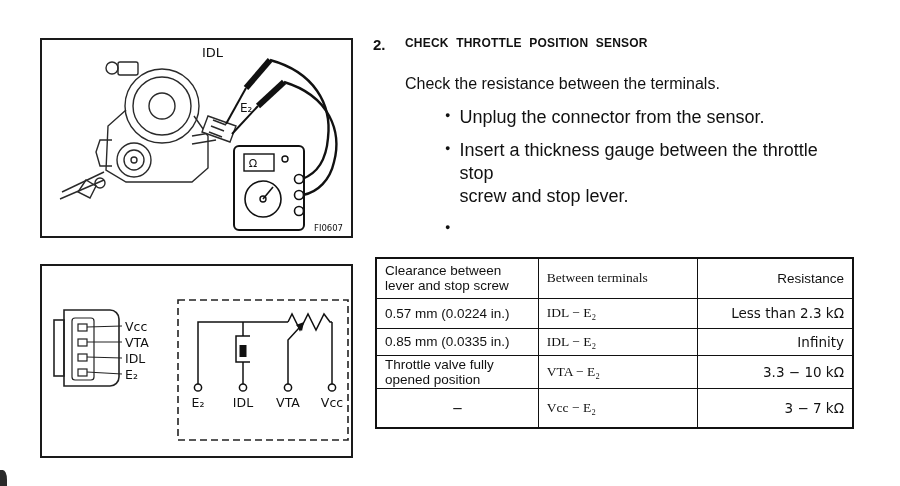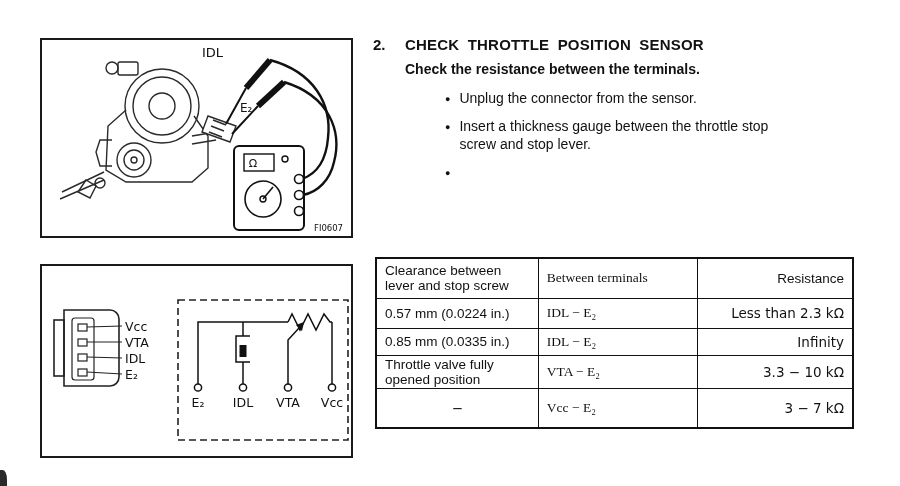--- a/index.html
+++ b/index.html
@@ -20,26 +20,26 @@
     background: #fff;
   }
   #fig-top    { left: 40px; top: 38px;  width: 313px; height: 200px; }
   #fig-bottom { left: 40px; top: 264px; width: 313px; height: 194px; }
   .figure-box svg { display: block; }
 
   
   .instructions { position: absolute; left: 373px; top: 36px; width: 492px; }
   .head-row { display: flex; }
   .step-no  { width: 32px; font-weight: bold; font-size: 15px; }
-  .title    { font-weight: bold; font-size: 15px; letter-spacing: .2px; word-spacing: 4px; }
-  .intro    { margin-left: 32px; margin-top: 8px; font-size: 14px; font-weight: bold; }
+  .title    { font-weight: bold; font-size: 12px; letter-spacing: .2px; word-spacing: 4px; }
+  .intro    { margin-left: 32px; margin-top: 22px; font-size: 16px; }
   .bullets  { list-style: none; margin-left: 72px; margin-top: 13px; }
   .bullets li { display: flex; margin-bottom: 10px; }
   .bullets .dot { font-size: 9px; line-height: 18px; margin-right: 9px; }
-  .bullets .btext { font-size: 14px; line-height: 1.28; white-space: pre-line; max-width: 392px; }
+  .bullets .btext { font-size: 18px; line-height: 1.28; white-space: pre-line; max-width: 392px; }
 
   
   table.spec {
     position: absolute; left: 375px; top: 257px; width: 479px;
     border-collapse: collapse;
     border: 2px solid #111;
     font-size: 13.5px;
   }
   table.spec th, table.spec td {
     border: 1px solid #111;

